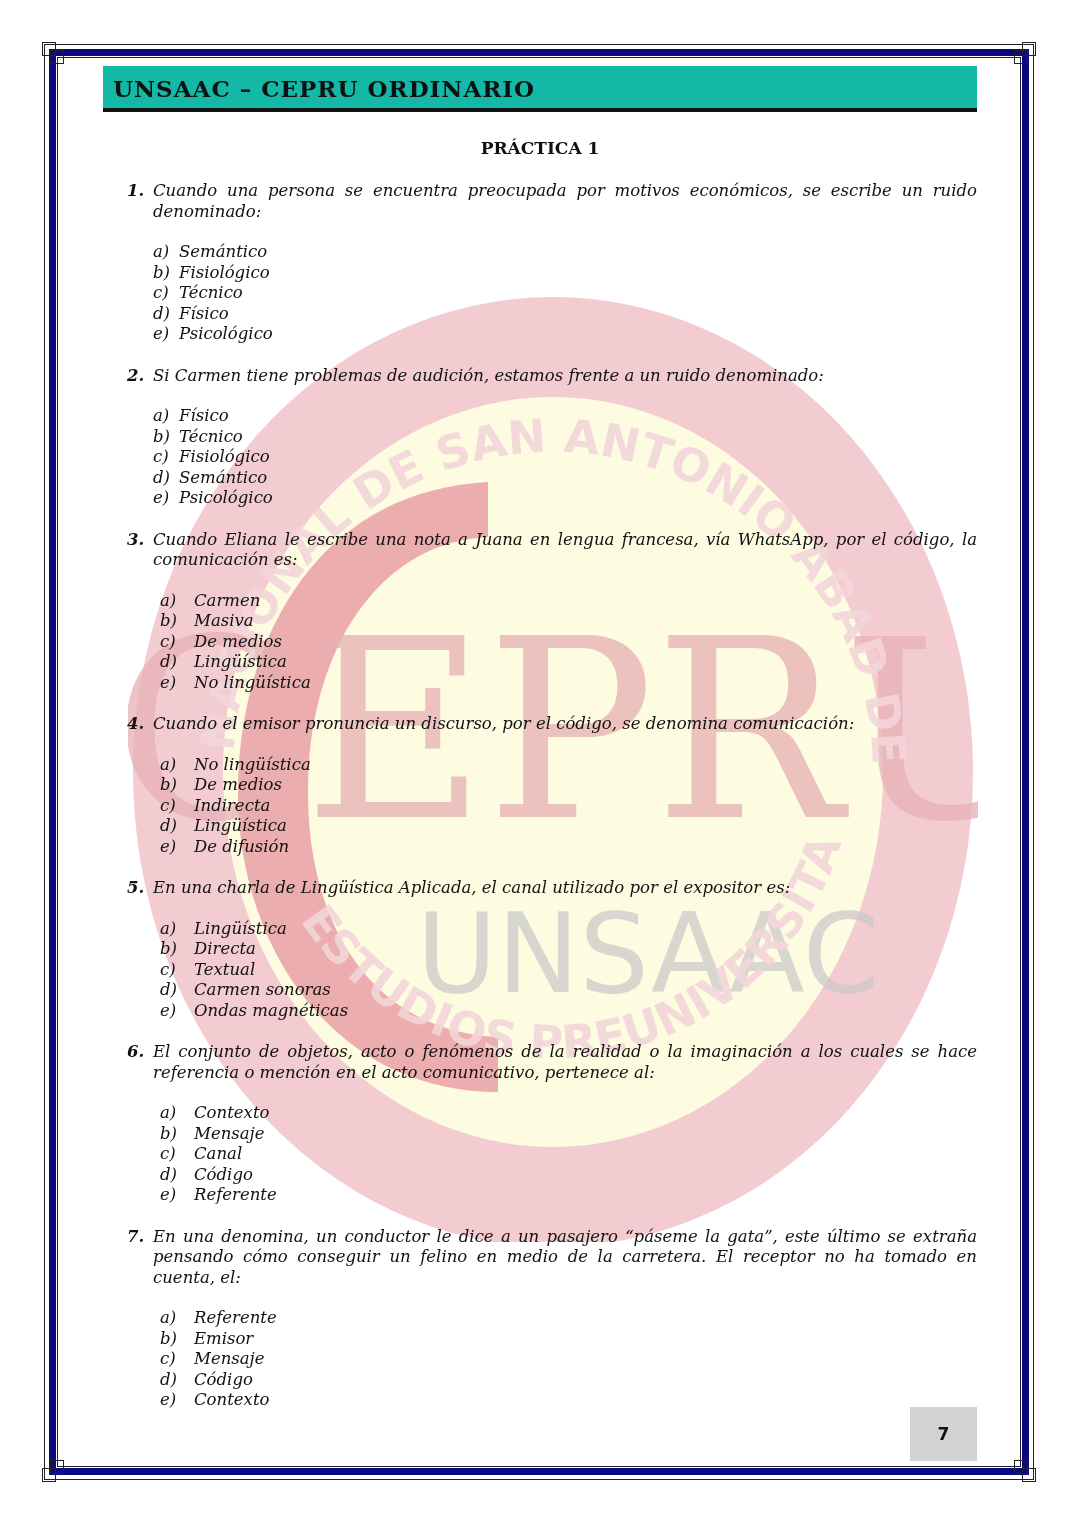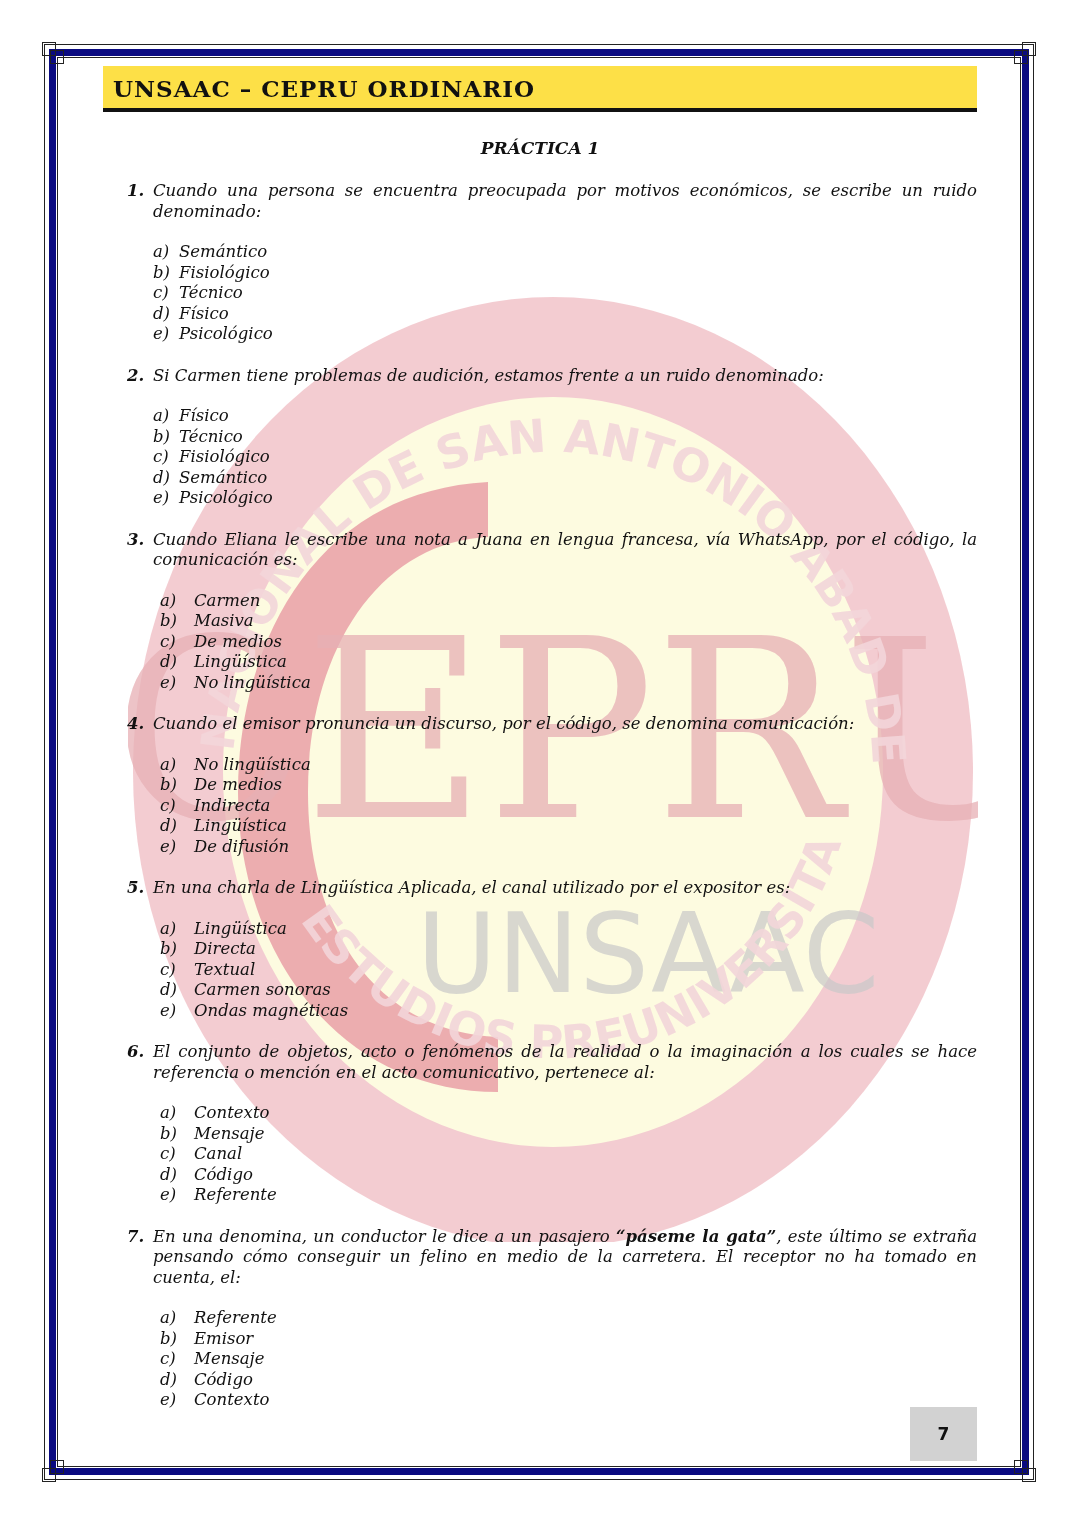--- a/index.html
+++ b/index.html
@@ -16,34 +16,34 @@
   .corner { position: absolute; width: 14px; height: 14px; border: 1px solid #222; box-sizing: border-box; background: transparent; }
   .corner.tl { left: 42px; top: 42px; } .corner.tl2 { left: 50px; top: 50px; }
   .corner.tr { left: 1022px; top: 42px; } .corner.tr2 { left: 1014px; top: 50px; }
   .corner.bl { left: 42px; top: 1468px; } .corner.bl2 { left: 50px; top: 1460px; }
   .corner.br { left: 1022px; top: 1468px; } .corner.br2 { left: 1014px; top: 1460px; }
 
   
   .watermark { position: absolute; left: 128px; top: 292px; width: 850px; height: 950px; pointer-events: none; }
 
   
-  .header { position: absolute; left: 103px; top: 66px; width: 874px; height: 46px; background: #fde047;
+  .header { position: absolute; left: 103px; top: 66px; width: 874px; height: 46px; background: #14b8a6;
             border-bottom: 4px solid #111; box-sizing: border-box; }
   .header-title { position: absolute; left: 10px; top: 9px; font-family: "DejaVu Serif", serif; font-weight: 900;
                   font-size: 23px; letter-spacing: 1px; color: #111; }
 
   .practice-title { position: absolute; left: 0; width: 1080px; top: 138px; text-align: center;
-                    font-style: italic; font-weight: bold; font-size: 17px; }
+                    font-weight: bold; font-size: 17px; }
 
   .content { position: absolute; left: 124px; top: 181px; width: 853px; }
   .question { position: relative; margin: 0; }
   .q-stem { display: flex; font-style: italic; font-size: 16.5px; line-height: 20.5px; }
   .q-num { width: 29px; flex: none; font-style: italic; font-weight: bold; text-align: left; padding-left: 3px; box-sizing: border-box; }
   .q-text { flex: 1; text-align: justify; }
-  .q-text b { font-weight: bold; }
+  .q-text b { font-weight: normal; }
   .options { list-style: none; margin: 0; padding: 0; margin-top: 20px; }
   .opt { font-style: italic; font-size: 16.5px; line-height: 20.5px; display: flex; }
   .opt-letter { display: inline-block; }
   .opts-a .opt { padding-left: 29px; }
   .opts-a .opt-letter { width: 26px; }
   .opts-b .opt { padding-left: 36px; }
   .opts-b .opt-letter { width: 34px; }
   .q-gap { height: 21px; }
 
   .page-num-box { position: absolute; left: 910px; top: 1407px; width: 67px; height: 54px; background: #d2d2d2;

